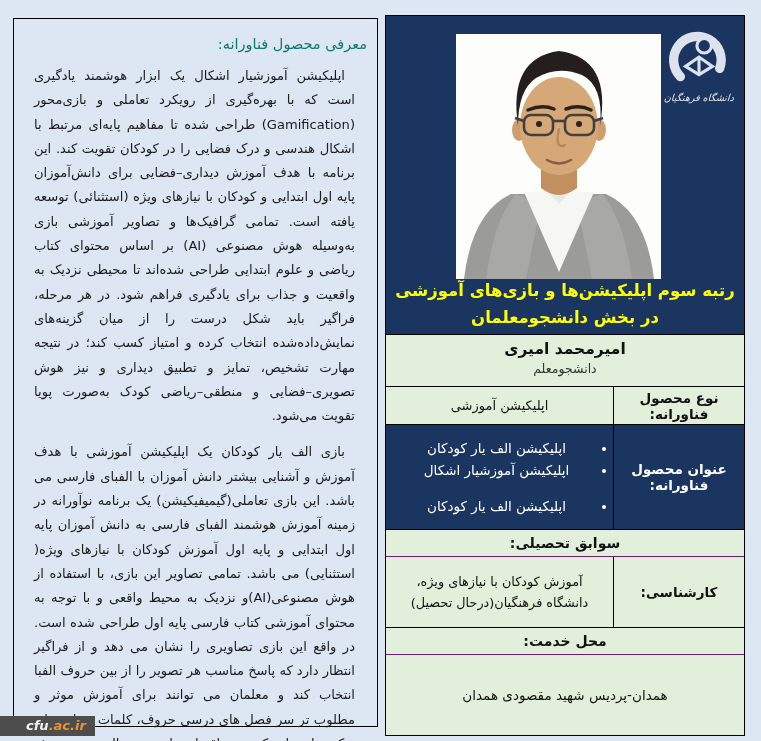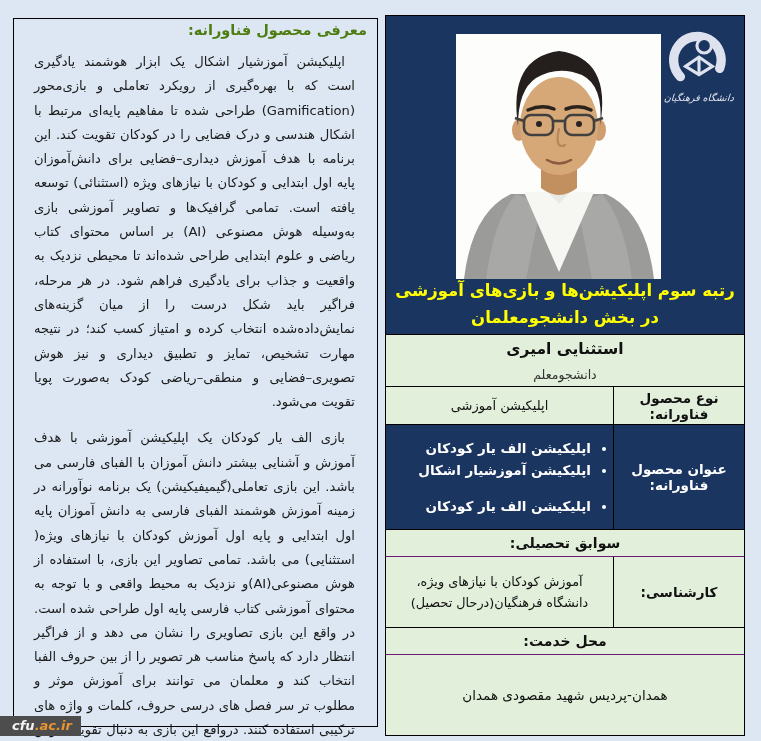--- a/index.html
+++ b/index.html
@@ -8,21 +8,21 @@
     background:#dce7f3;
     font-family:"DejaVu Sans", sans-serif;
   }
   
   .left-box{
     position:absolute;left:13px;top:18px;width:365px;height:709px;
     border:1px solid #000;box-sizing:border-box;
     padding:3px 10px 0 8px;direction:rtl;
   }
   .intro-heading{
-    color:#4d7c0f;font-weight:bold;font-size:14.5px;margin:0 0 5px;
+    color:#0f766e;font-weight:normal;font-size:14.5px;margin:14px 0 5px;
   }
   .body-text{
     font-size:13.1px;line-height:24.3px;text-align:justify;
     color:#1b1b1b;margin:12px;text-indent:10px;
   }
   .body-text.second{margin-top:12px;}
 
   
   .right-col{position:absolute;left:385px;top:15px;width:360px;height:708px;}
   .navy-panel{
@@ -44,51 +44,51 @@
     direction:rtl;
   }
   
   .info-table{
     position:absolute;top:320px;left:0;width:360px;
     border:1px solid #000;border-top:none;box-sizing:border-box;
     background:#e2efda;direction:rtl;color:#111;
   }
   .row-name{height:52px;border-bottom:1px solid #000;text-align:center;padding-top:5px;box-sizing:border-box;}
   .person-name{font-size:15.5px;font-weight:bold;}
-  .person-role{font-size:12.5px;color:#333;margin-top:9px;}
+  .person-role{font-size:12.5px;color:#333;margin-top:3px;}
   .row-split{display:flex;border-bottom:1px solid #000;}
   .cell-label{
     width:131px;box-sizing:border-box;border-left:1px solid #000;
     display:flex;align-items:center;justify-content:center;
     font-weight:bold;font-size:13.5px;text-align:center;padding:2px 4px;
   }
   .cell-value{
     flex:1;display:flex;align-items:center;justify-content:center;
     font-size:13px;text-align:center;padding:2px 20px;box-sizing:border-box;
   }
   .row-type{height:37px;}
   .row-products{min-height:97px;background:#1b3561;color:#fff;}
   .row-products .cell-label{color:#fff;}
   .product-list{
     list-style:disc;margin:9px 22px 9px 16px;padding:0;
-    font-weight:bold;font-size:13.5px;flex:1;text-align:right;display:block;
+    font-weight:normal;font-size:13.5px;flex:1;text-align:center;display:block;
   }
   .product-list li{margin:6px 0;}
   .product-list li:nth-child(2){margin-bottom:20px;}
   .row-header{
     height:26px;line-height:26px;border-bottom:1px solid #701a75;
     font-weight:bold;font-size:14px;text-align:center;
   }
   .row-degree{height:70px;}
   .row-degree .cell-value{font-size:12.8px;line-height:21px;}
   .row-workplace{height:80px;display:flex;align-items:center;justify-content:center;font-size:13.5px;}
   
   .watermark{
     position:absolute;left:0;top:716px;background:#4d4d4d;
-    padding:2px 9px 3px 12px;font-style:italic;font-weight:bold;font-size:13px;
+    padding:2px 9px 3px 26px;font-style:italic;font-weight:bold;font-size:13px;
   }
   .wm-prefix{color:#f2f2f2;}
   .wm-suffix{color:#e8952f;}
 </style>
 </head>
 <body>
 
 <div class="left-box">
   <div class="intro-heading">معرفی محصول فناورانه:</div>
   <p class="body-text">اپلیکیشن آموزشیار اشکال یک ابزار هوشمند یادگیری است که با بهره‌گیری از رویکرد تعاملی و بازی‌محور (Gamification) طراحی شده تا مفاهیم پایه‌ای مرتبط با اشکال هندسی و درک فضایی را در کودکان تقویت کند. این برنامه با هدف آموزش دیداری–فضایی برای دانش‌آموزان پایه اول ابتدایی و کودکان با نیازهای ویژه (استثنائی) توسعه یافته است. تمامی گرافیک‌ها و تصاویر آموزشی بازی به‌وسیله هوش مصنوعی (AI) بر اساس محتوای کتاب ریاضی و علوم ابتدایی طراحی شده‌اند تا محیطی نزدیک به واقعیت و جذاب برای یادگیری فراهم شود. در هر مرحله، فراگیر باید شکل درست را از میان گزینه‌های نمایش‌داده‌شده انتخاب کرده و امتیاز کسب کند؛ در نتیجه مهارت تشخیص، تمایز و تطبیق دیداری و نیز هوش تصویری–فضایی و منطقی–ریاضی کودک به‌صورت پویا تقویت می‌شود.</p>
@@ -150,21 +150,21 @@
 
     <div class="banner">
       <div>رتبه سوم اپلیکیشن‌ها و بازی‌های آموزشی</div>
       <div>در بخش دانشجومعلمان</div>
     </div>
   </div>
 
   <div class="info-table">
 
     <div class="row-name">
-      <div class="person-name">استثنایی امیری</div>
+      <div class="person-name">امیرمحمد امیری</div>
       <div class="person-role">دانشجومعلم</div>
     </div>
 
     <div class="row-split row-type">
       <div class="cell-label">نوع محصول فناورانه:</div>
       <div class="cell-value">اپلیکیشن آموزشی</div>
     </div>
 
     <div class="row-split row-products">
       <div class="cell-label">عنوان محصول فناورانه:</div>

